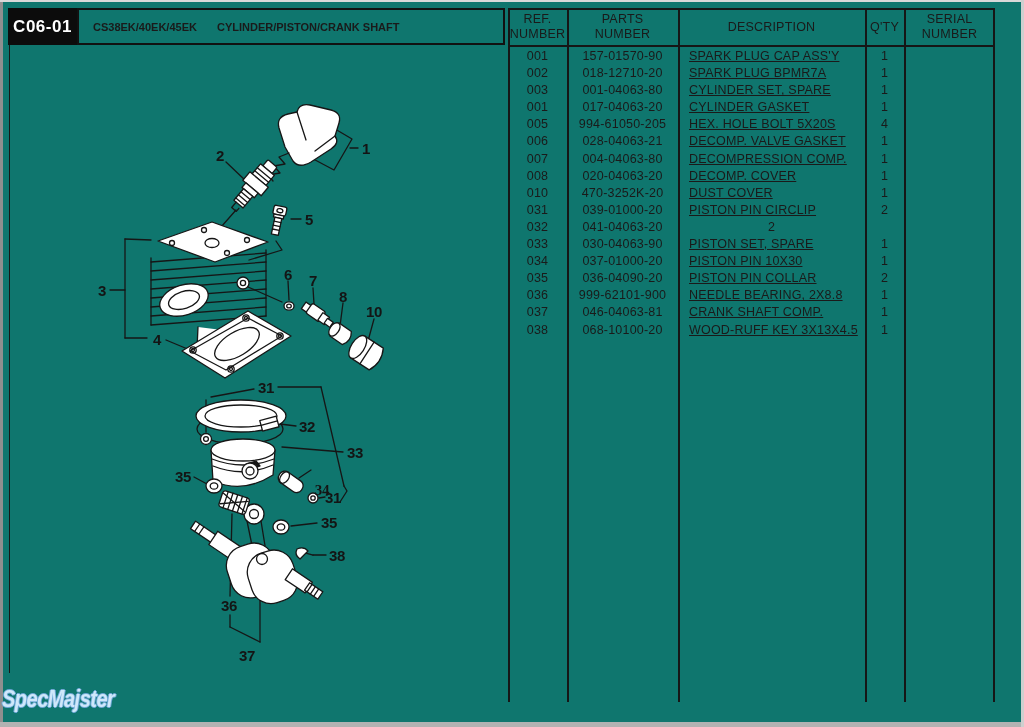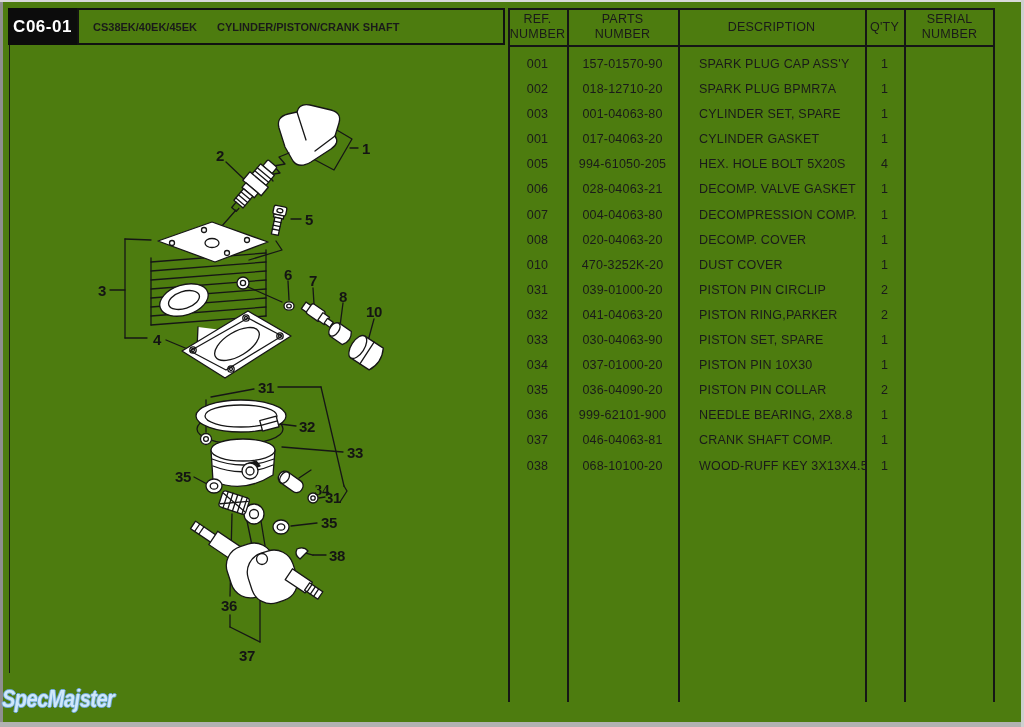--- a/index.html
+++ b/index.html
@@ -1,16 +1,16 @@
 <!DOCTYPE html>
 <html><head>
 <meta charset="utf-8">
 <style>
   html,body{margin:0;padding:0;background:#ffffff;}
-  .page{position:relative;width:1024px;height:727px;background:#4d7c0f;overflow:hidden;
+  .page{position:relative;width:1024px;height:727px;background:#0f766e;overflow:hidden;
         font-family:"Liberation Sans", sans-serif;color:#1a1a1a;}
   
   .edge{position:absolute;background:#9a9a9a;z-index:50;}
   .edge-left{left:0;top:0;width:3px;height:727px;background:#8f8f8f;}
   .edge-bottom{left:0;top:722px;width:1024px;height:5px;background:#b2b2b2;}
   .edge-top{left:0;top:0;width:1024px;height:2px;background:#d9d9d9;}
   .edge-right{left:1021px;top:0;width:3px;height:727px;background:#cfcfcf;}
 
   
   .code-box{position:absolute;left:8px;top:8px;width:69px;height:37px;background:#0c0c0c;
@@ -30,24 +30,24 @@
 
   
   .table-region{position:absolute;left:508px;top:8px;width:487px;height:694px;z-index:3;}
   .vline{position:absolute;top:0;width:1.6px;height:100%;background:#161616;}
   .hline{position:absolute;left:0;width:100%;height:1.6px;background:#161616;}
   .thead{position:absolute;left:0;top:1px;width:100%;height:36px;display:grid;
          grid-template-columns:59px 111px 187px 39px 91px;}
   .th{display:flex;flex-direction:column;align-items:center;justify-content:center;
       font-size:12.5px;line-height:15px;letter-spacing:.2px;}
   .tbody{position:absolute;left:0;top:40px;width:100%;}
-  .trow{display:grid;grid-template-columns:59px 111px 187px 39px 91px;height:17.1px;margin-top:8px;}
+  .trow{display:grid;grid-template-columns:59px 111px 187px 39px 91px;height:17.1px;}
   .c{font-size:12.5px;line-height:17.1px;white-space:nowrap;overflow:hidden;letter-spacing:.2px;}
   .c.ref,.c.part,.c.qty{text-align:center;}
-  .c.desc{padding-left:21px;}
+  .c.desc{padding-left:11px;text-decoration:underline;}
 
   
   .watermark{position:absolute;left:2px;top:688px;z-index:60;font-size:20px;font-weight:bold;
              font-style:italic;letter-spacing:-.5px;color:#cfe8fa;
              text-shadow:-1px 0 #6fa8d6,1px 0 #6fa8d6,0 -1px #6fa8d6,0 1px #6fa8d6;
              transform:scaleY(1.15);}
 </style>
 </head>
 <body>
 
@@ -415,21 +415,20 @@
     <div class="c ref">031</div>
     <div class="c part">039-01000-20</div>
     <div class="c desc">PISTON PIN CIRCLIP</div>
     <div class="c qty">2</div>
     <div class="c serial"></div>
   </div>
 
   <div class="trow">
     <div class="c ref">032</div>
     <div class="c part">041-04063-20</div>
-    <div class="c desc">PISTON RING,PARKER</div>
     <div class="c qty">2</div>
     <div class="c serial"></div>
   </div>
 
   <div class="trow">
     <div class="c ref">033</div>
     <div class="c part">030-04063-90</div>
     <div class="c desc">PISTON SET, SPARE</div>
     <div class="c qty">1</div>
     <div class="c serial"></div>

